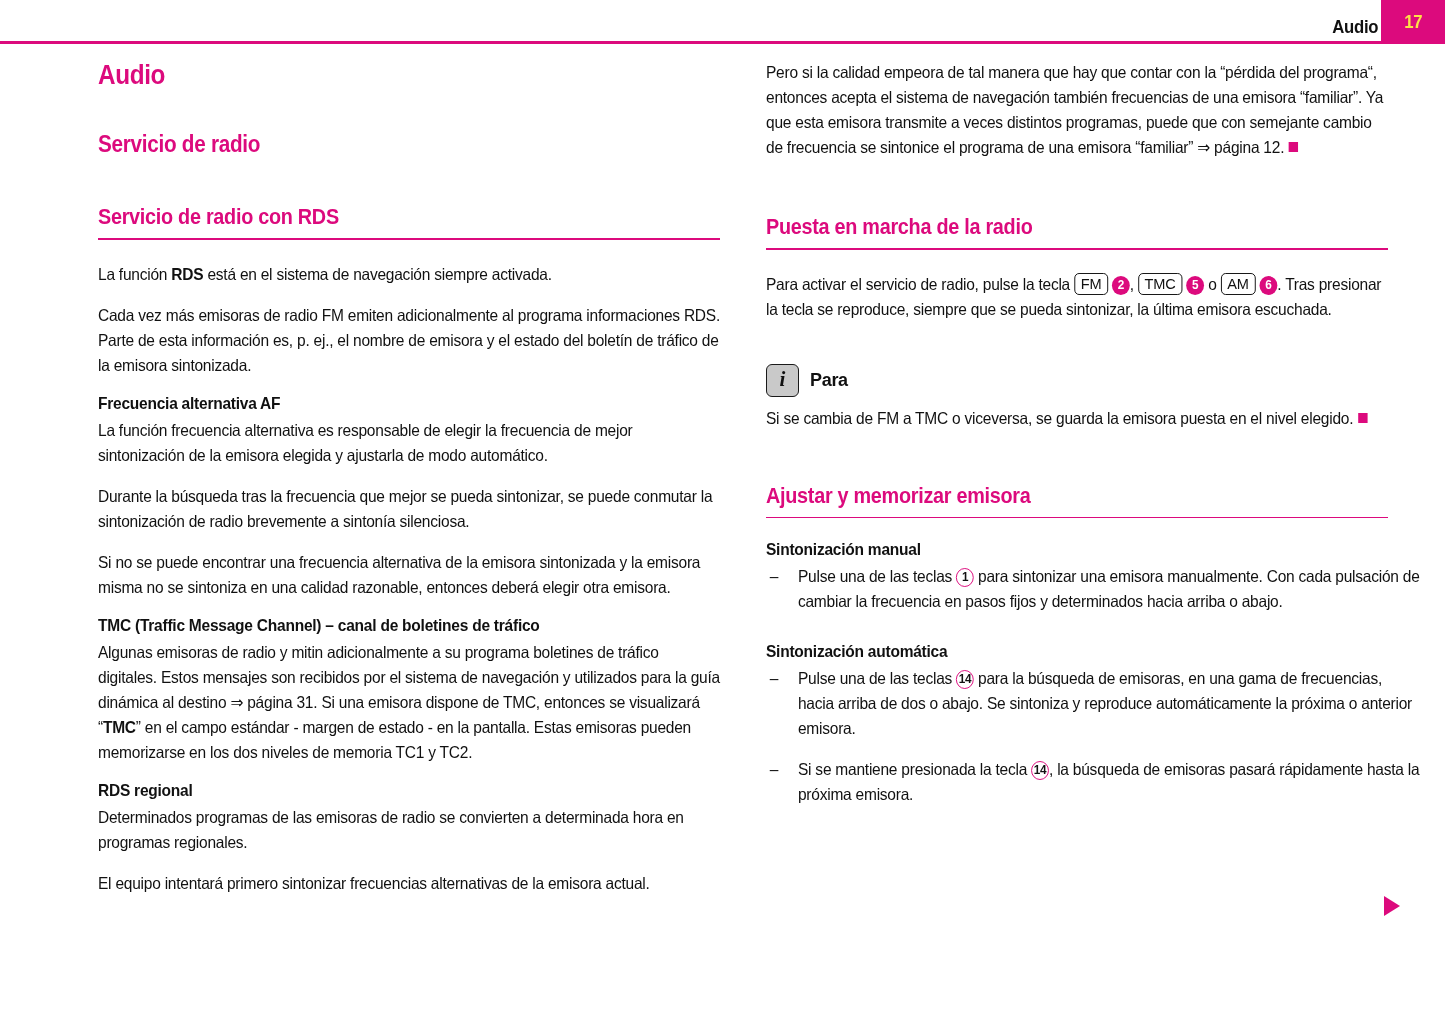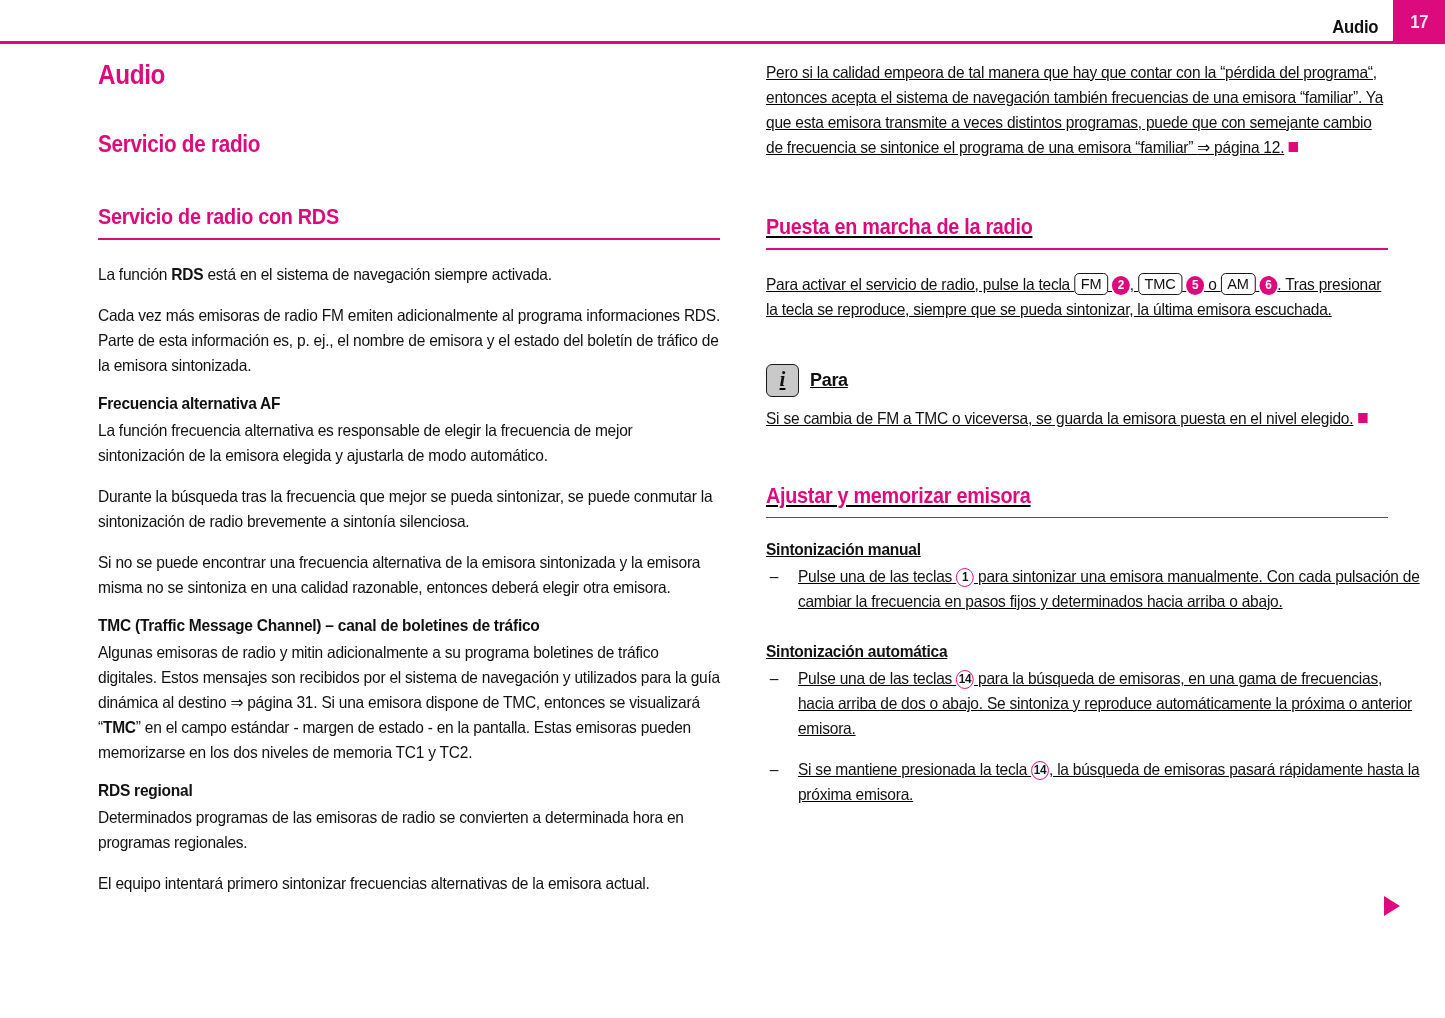--- a/index.html
+++ b/index.html
@@ -41,24 +41,24 @@
     letter-spacing: -0.3px;
     color: #111111;
     font-family: "Liberation Sans", sans-serif;
     transform: scaleX(0.88);
     transform-origin: right center;
   }
   .page-number-tab {
     position: absolute;
     right: 0;
     top: 0;
-    width: 52px;
+    width: 64px;
     height: 44px;
     background: #DC0A7D;
-    color: #e5e5e5;
+    color: #fde047;
     font-size: 19px;
     font-weight: bold;
     display: flex;
     align-items: center;
     justify-content: center;
     letter-spacing: -0.2px;
   }
   .page-number-tab span { transform: scaleX(0.88); display:block; }
 
   
@@ -68,21 +68,21 @@
     left: 0;
     width: 1445px;
     height: 940px;
   }
   .col {
     position: absolute;
     top: 0;
     width: 622px;
   }
   .col-left  { left: 98px; }
-  .col-right { left: 766px; text-decoration: underline; }
+  .col-right { left: 766px; }
 
   
   .h-chapter {
     color: #DC0A7D;
     font-size: 27px;
     font-weight: bold;
     letter-spacing: -0.4px;
     margin: 0 0 40px 0;
     transform: scaleX(0.9);
     transform-origin: left center;

